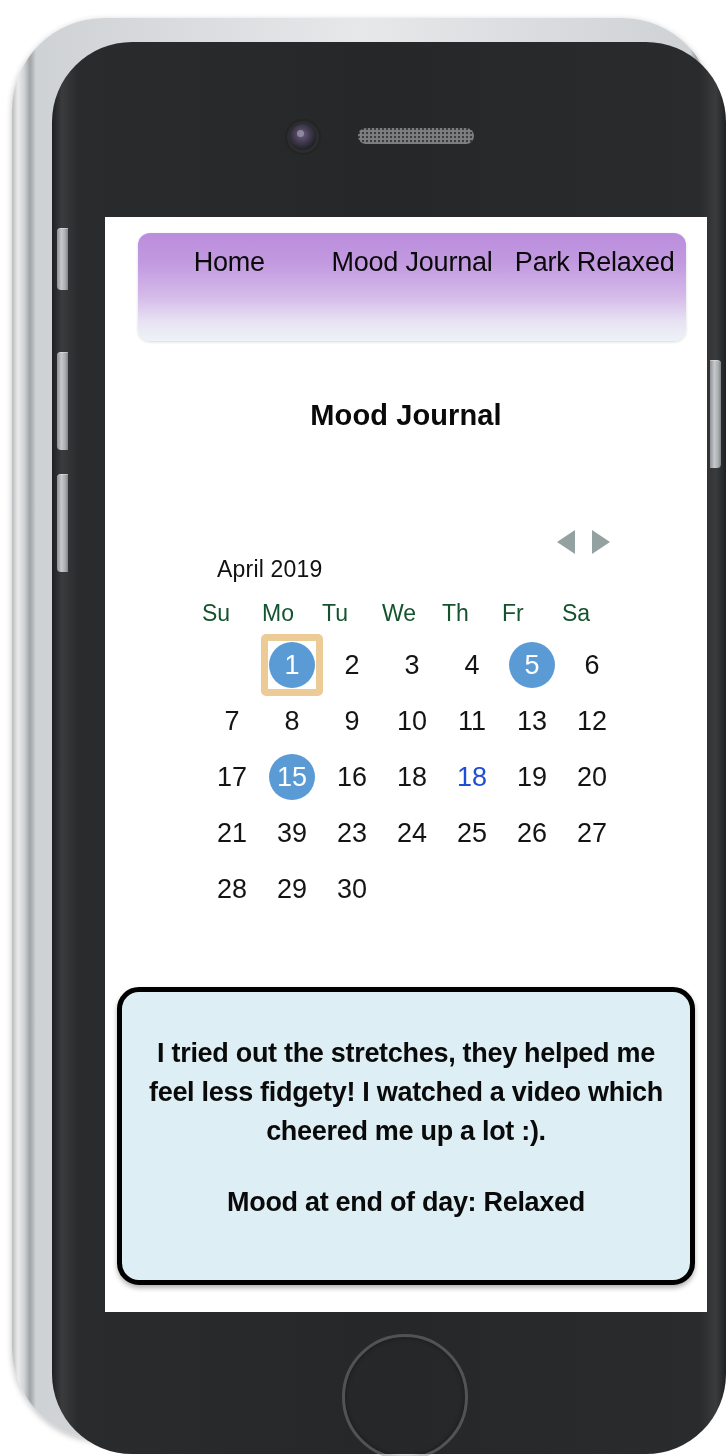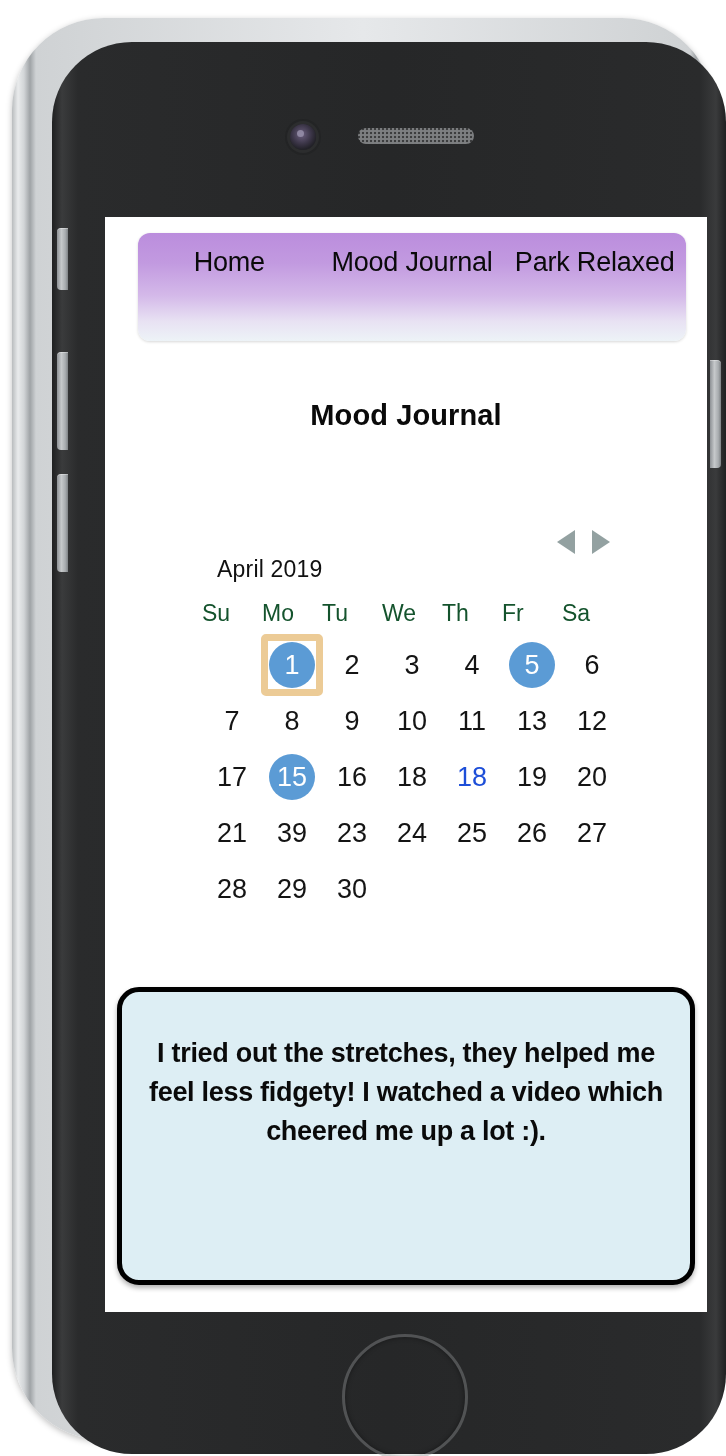--- a/index.html
+++ b/index.html
@@ -413,17 +413,18 @@
             </div>
             <div class="day-cell">
               <div class="day-num">30</div>
             </div>
           </div>
 
       </div>
 
       <div id="journal-card">
         <div id="journal-text">I tried out the stretches, they helped me feel less fidgety! I watched a video which cheered me up a lot :).</div>
+        <div id="journal-mood">Mood at end of day: Relaxed</div>
       </div>
 
     </div>
   </div>
 </div>
 
 </body></html>

